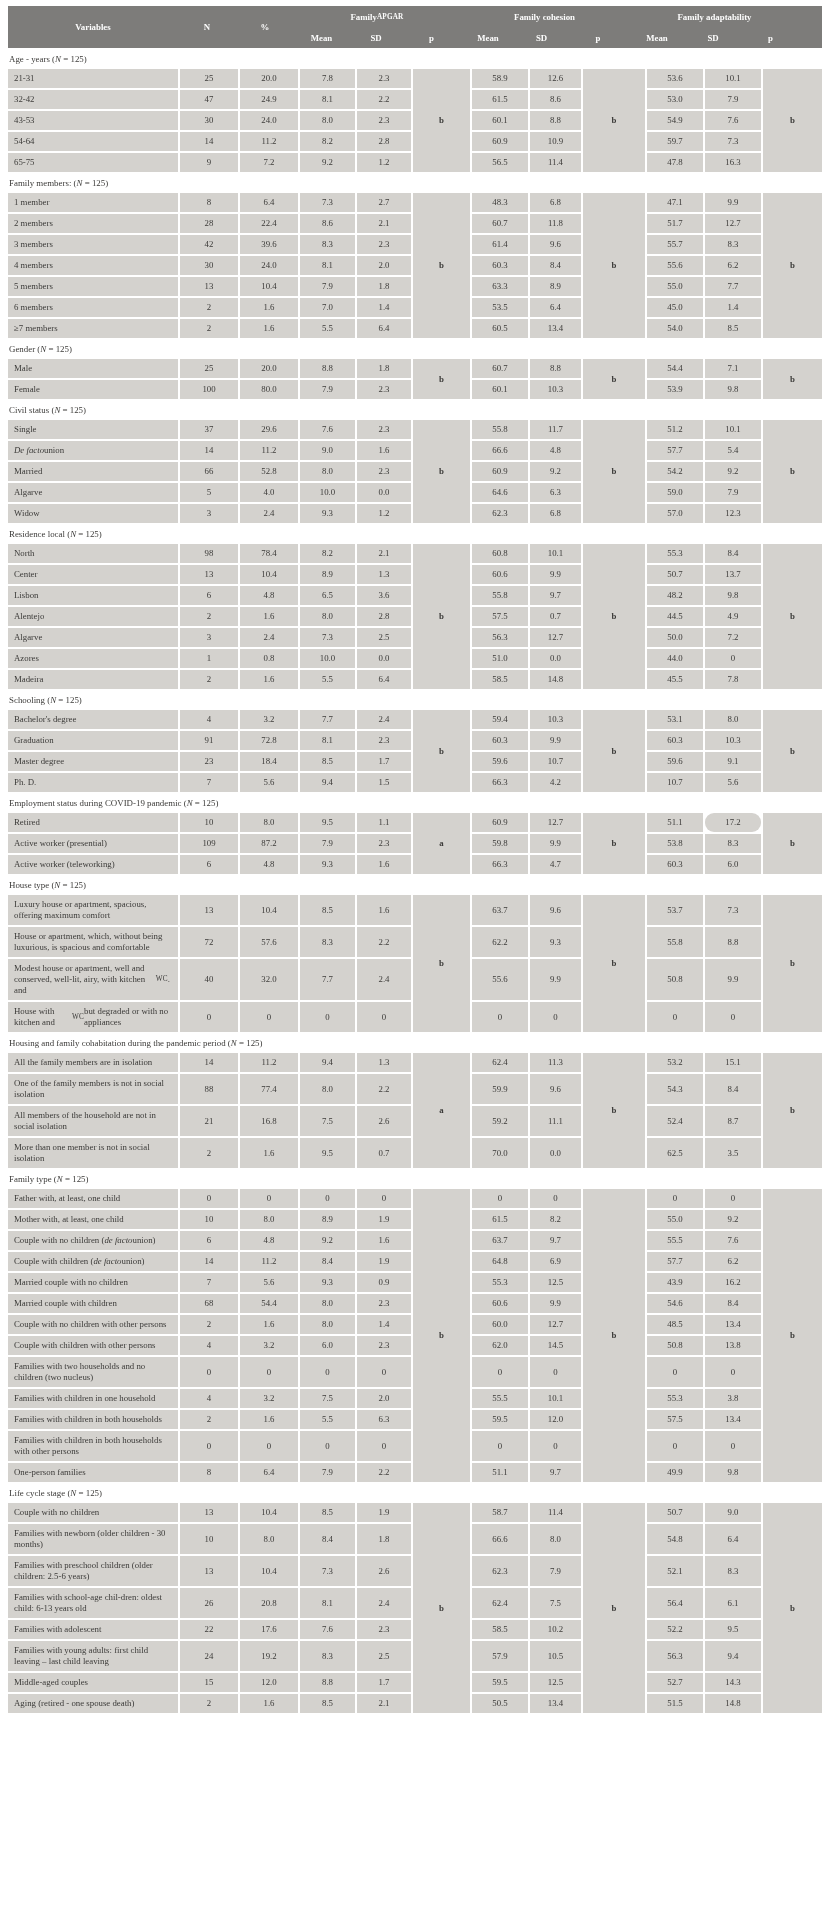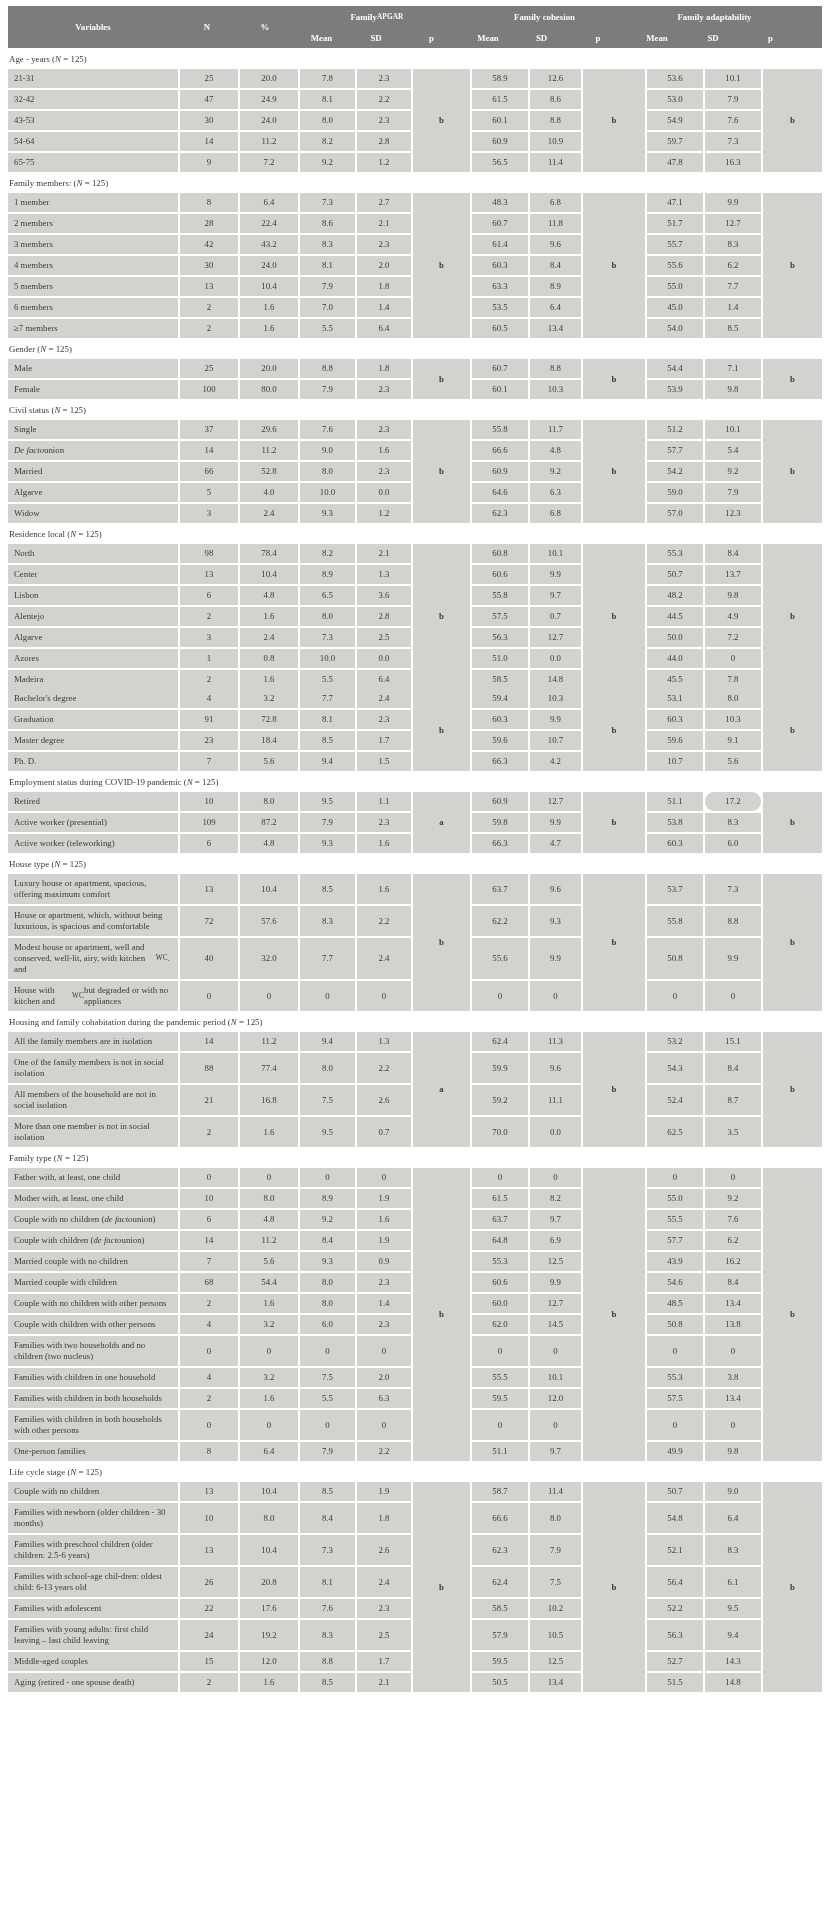--- a/index.html
+++ b/index.html
@@ -132,21 +132,21 @@
         <div class="cell num" style="grid-area: 2 / 2;">28</div>
         <div class="cell num" style="grid-area: 2 / 3;">22.4</div>
         <div class="cell num" style="grid-area: 2 / 4;">8.6</div>
         <div class="cell num" style="grid-area: 2 / 5;">2.1</div>
         <div class="cell num" style="grid-area: 2 / 7;">60.7</div>
         <div class="cell num" style="grid-area: 2 / 8;">11.8</div>
         <div class="cell num" style="grid-area: 2 / 10;">51.7</div>
         <div class="cell num" style="grid-area: 2 / 11;">12.7</div>
         <div class="cell lbl" style="grid-area: 3 / 1;">3 members</div>
         <div class="cell num" style="grid-area: 3 / 2;">42</div>
-        <div class="cell num" style="grid-area: 3 / 3;">43.2</div>
+        <div class="cell num" style="grid-area: 3 / 3;">39.6</div>
         <div class="cell num" style="grid-area: 3 / 4;">8.3</div>
         <div class="cell num" style="grid-area: 3 / 5;">2.3</div>
         <div class="cell num" style="grid-area: 3 / 7;">61.4</div>
         <div class="cell num" style="grid-area: 3 / 8;">9.6</div>
         <div class="cell num" style="grid-area: 3 / 10;">55.7</div>
         <div class="cell num" style="grid-area: 3 / 11;">8.3</div>
         <div class="cell lbl" style="grid-area: 4 / 1;">4 members</div>
         <div class="cell num" style="grid-area: 4 / 2;">30</div>
         <div class="cell num" style="grid-area: 4 / 3;">24.0</div>
         <div class="cell num" style="grid-area: 4 / 4;">8.1</div>
@@ -323,20 +323,21 @@
         <div class="cell num" style="grid-area: 7 / 4;">5.5</div>
         <div class="cell num" style="grid-area: 7 / 5;">6.4</div>
         <div class="cell num" style="grid-area: 7 / 7;">58.5</div>
         <div class="cell num" style="grid-area: 7 / 8;">14.8</div>
         <div class="cell num" style="grid-area: 7 / 10;">45.5</div>
         <div class="cell num" style="grid-area: 7 / 11;">7.8</div>
         <div class="cell pcell" style="grid-area: 1 / 6 / span 7;">b</div>
         <div class="cell pcell" style="grid-area: 1 / 9 / span 7;">b</div>
         <div class="cell pcell" style="grid-area: 1 / 12 / span 7;">b</div>
       </div>
+      <div class="section-title">Schooling (<i>N</i> = 125)</div>
       <div class="sec-grid">
         <div class="cell lbl" style="grid-area: 1 / 1;">Bachelor's degree</div>
         <div class="cell num" style="grid-area: 1 / 2;">4</div>
         <div class="cell num" style="grid-area: 1 / 3;">3.2</div>
         <div class="cell num" style="grid-area: 1 / 4;">7.7</div>
         <div class="cell num" style="grid-area: 1 / 5;">2.4</div>
         <div class="cell num" style="grid-area: 1 / 7;">59.4</div>
         <div class="cell num" style="grid-area: 1 / 8;">10.3</div>
         <div class="cell num" style="grid-area: 1 / 10;">53.1</div>
         <div class="cell num" style="grid-area: 1 / 11;">8.0</div>

